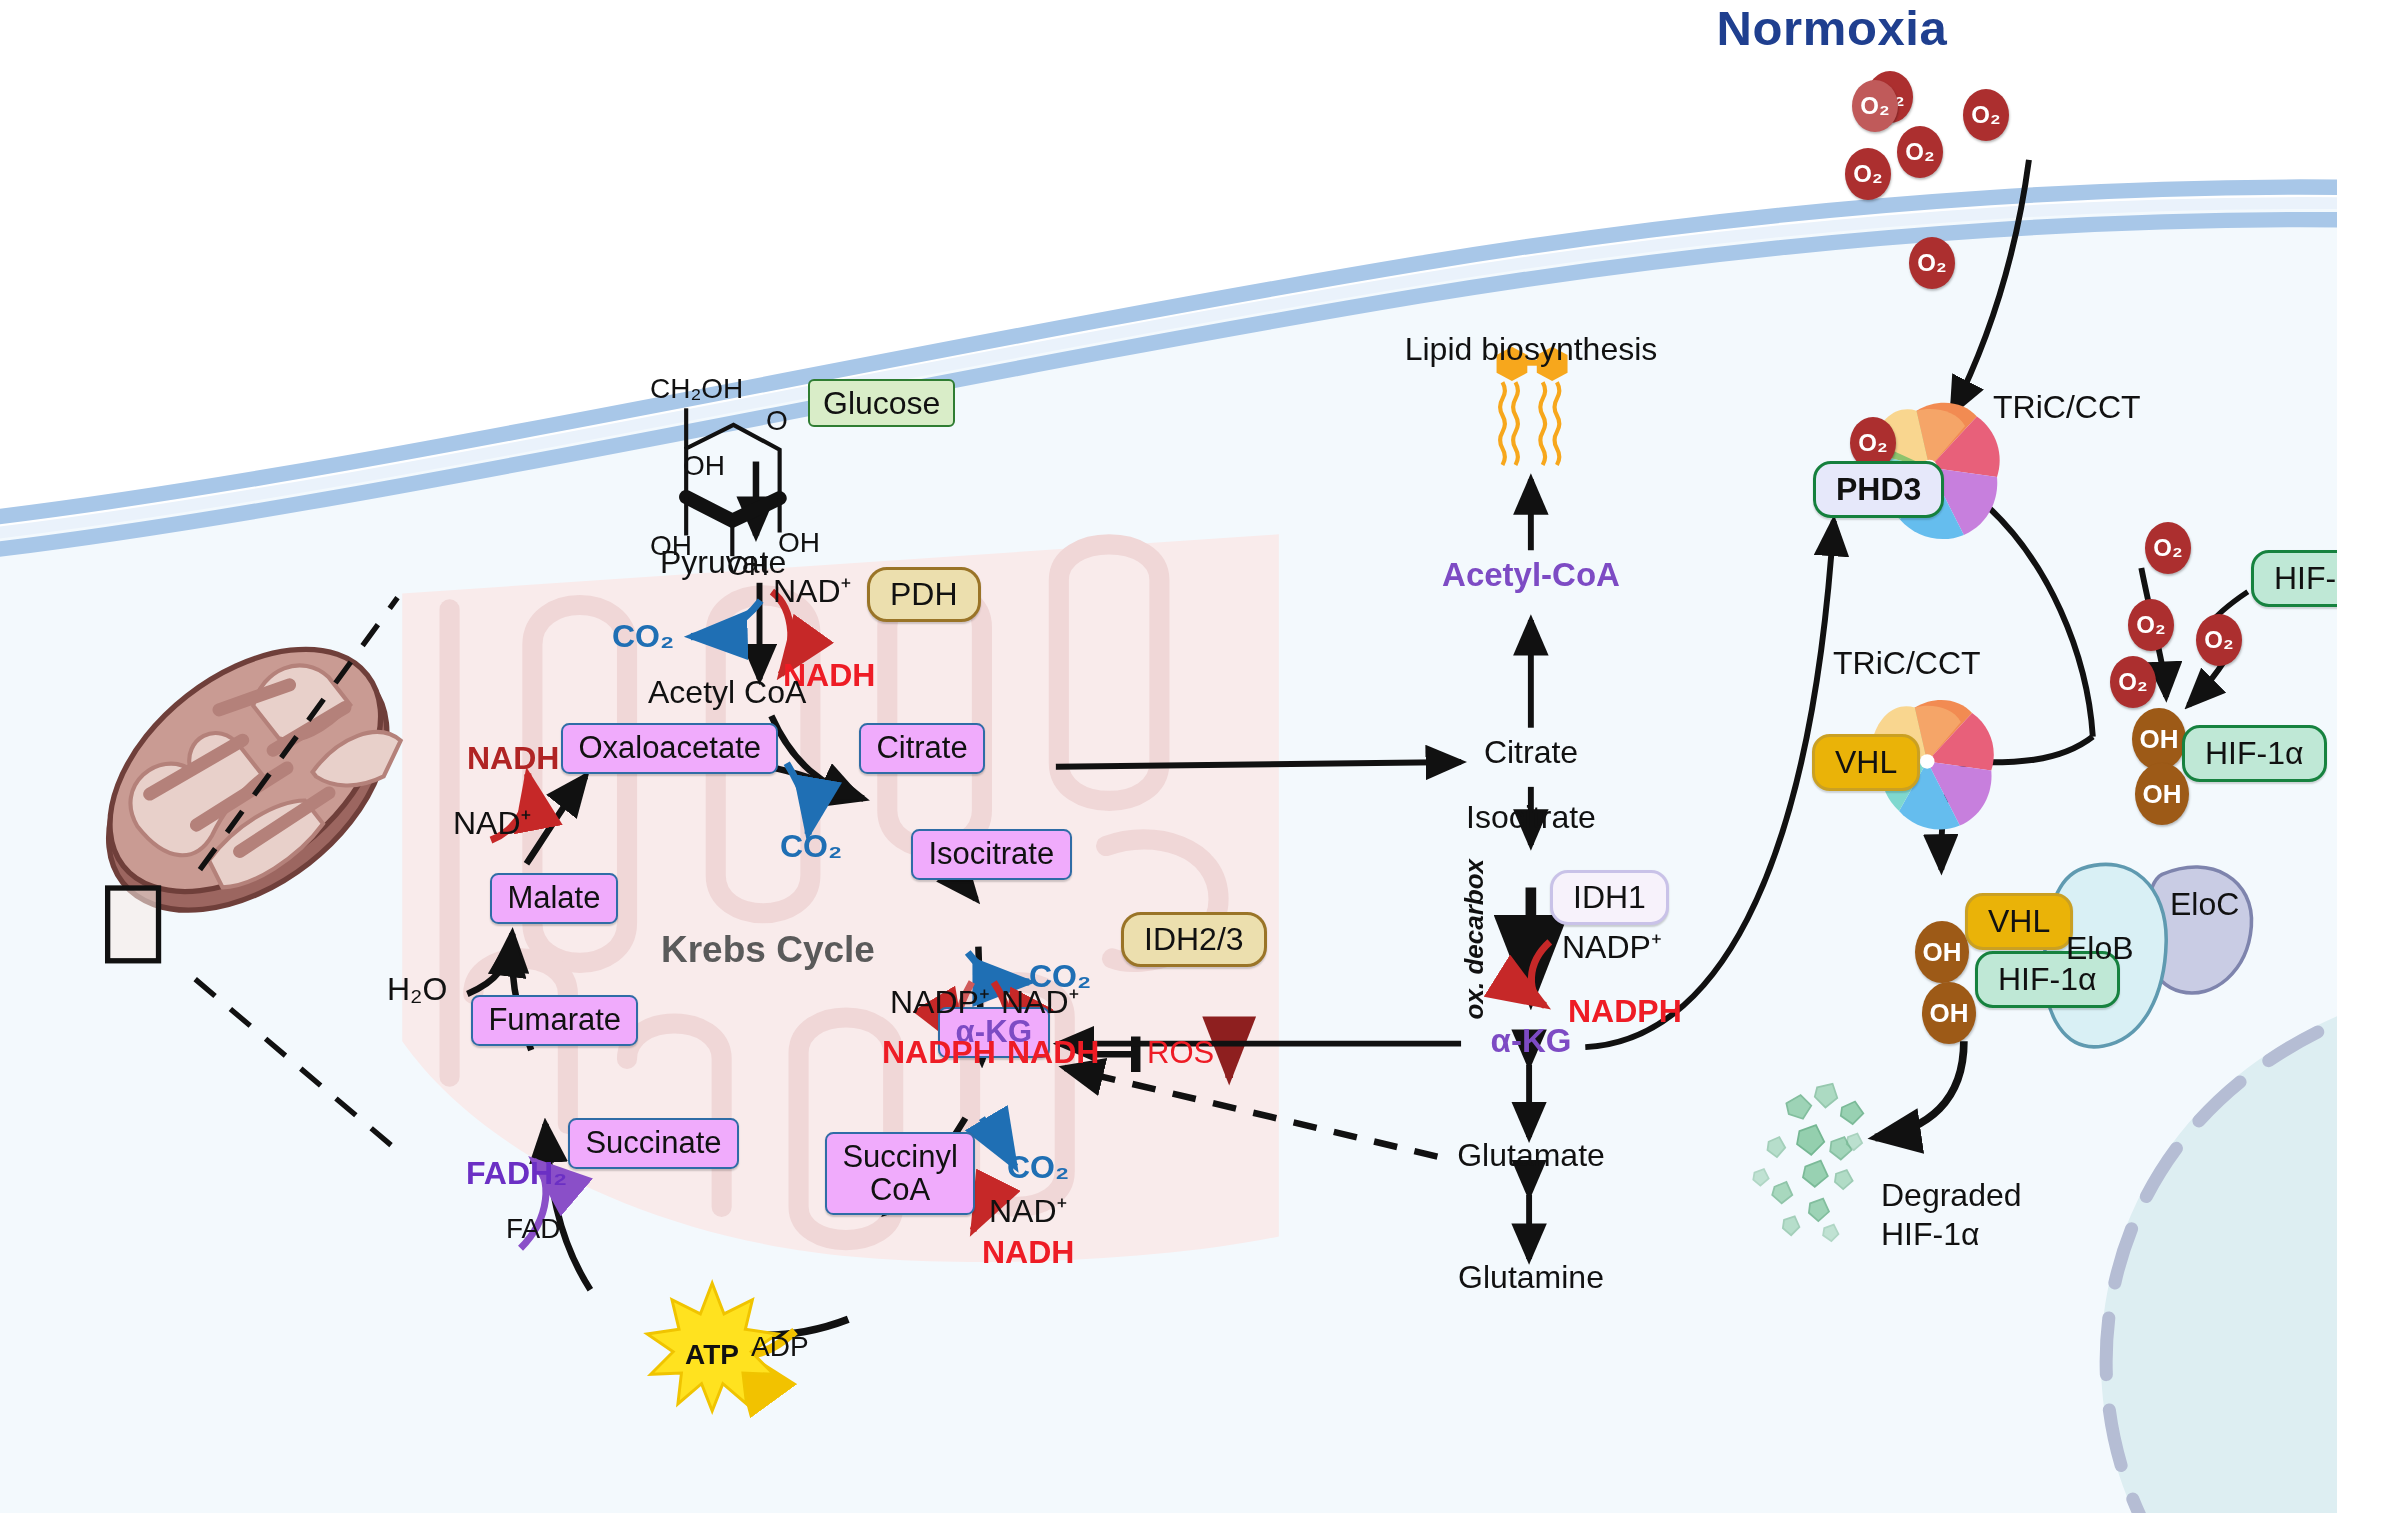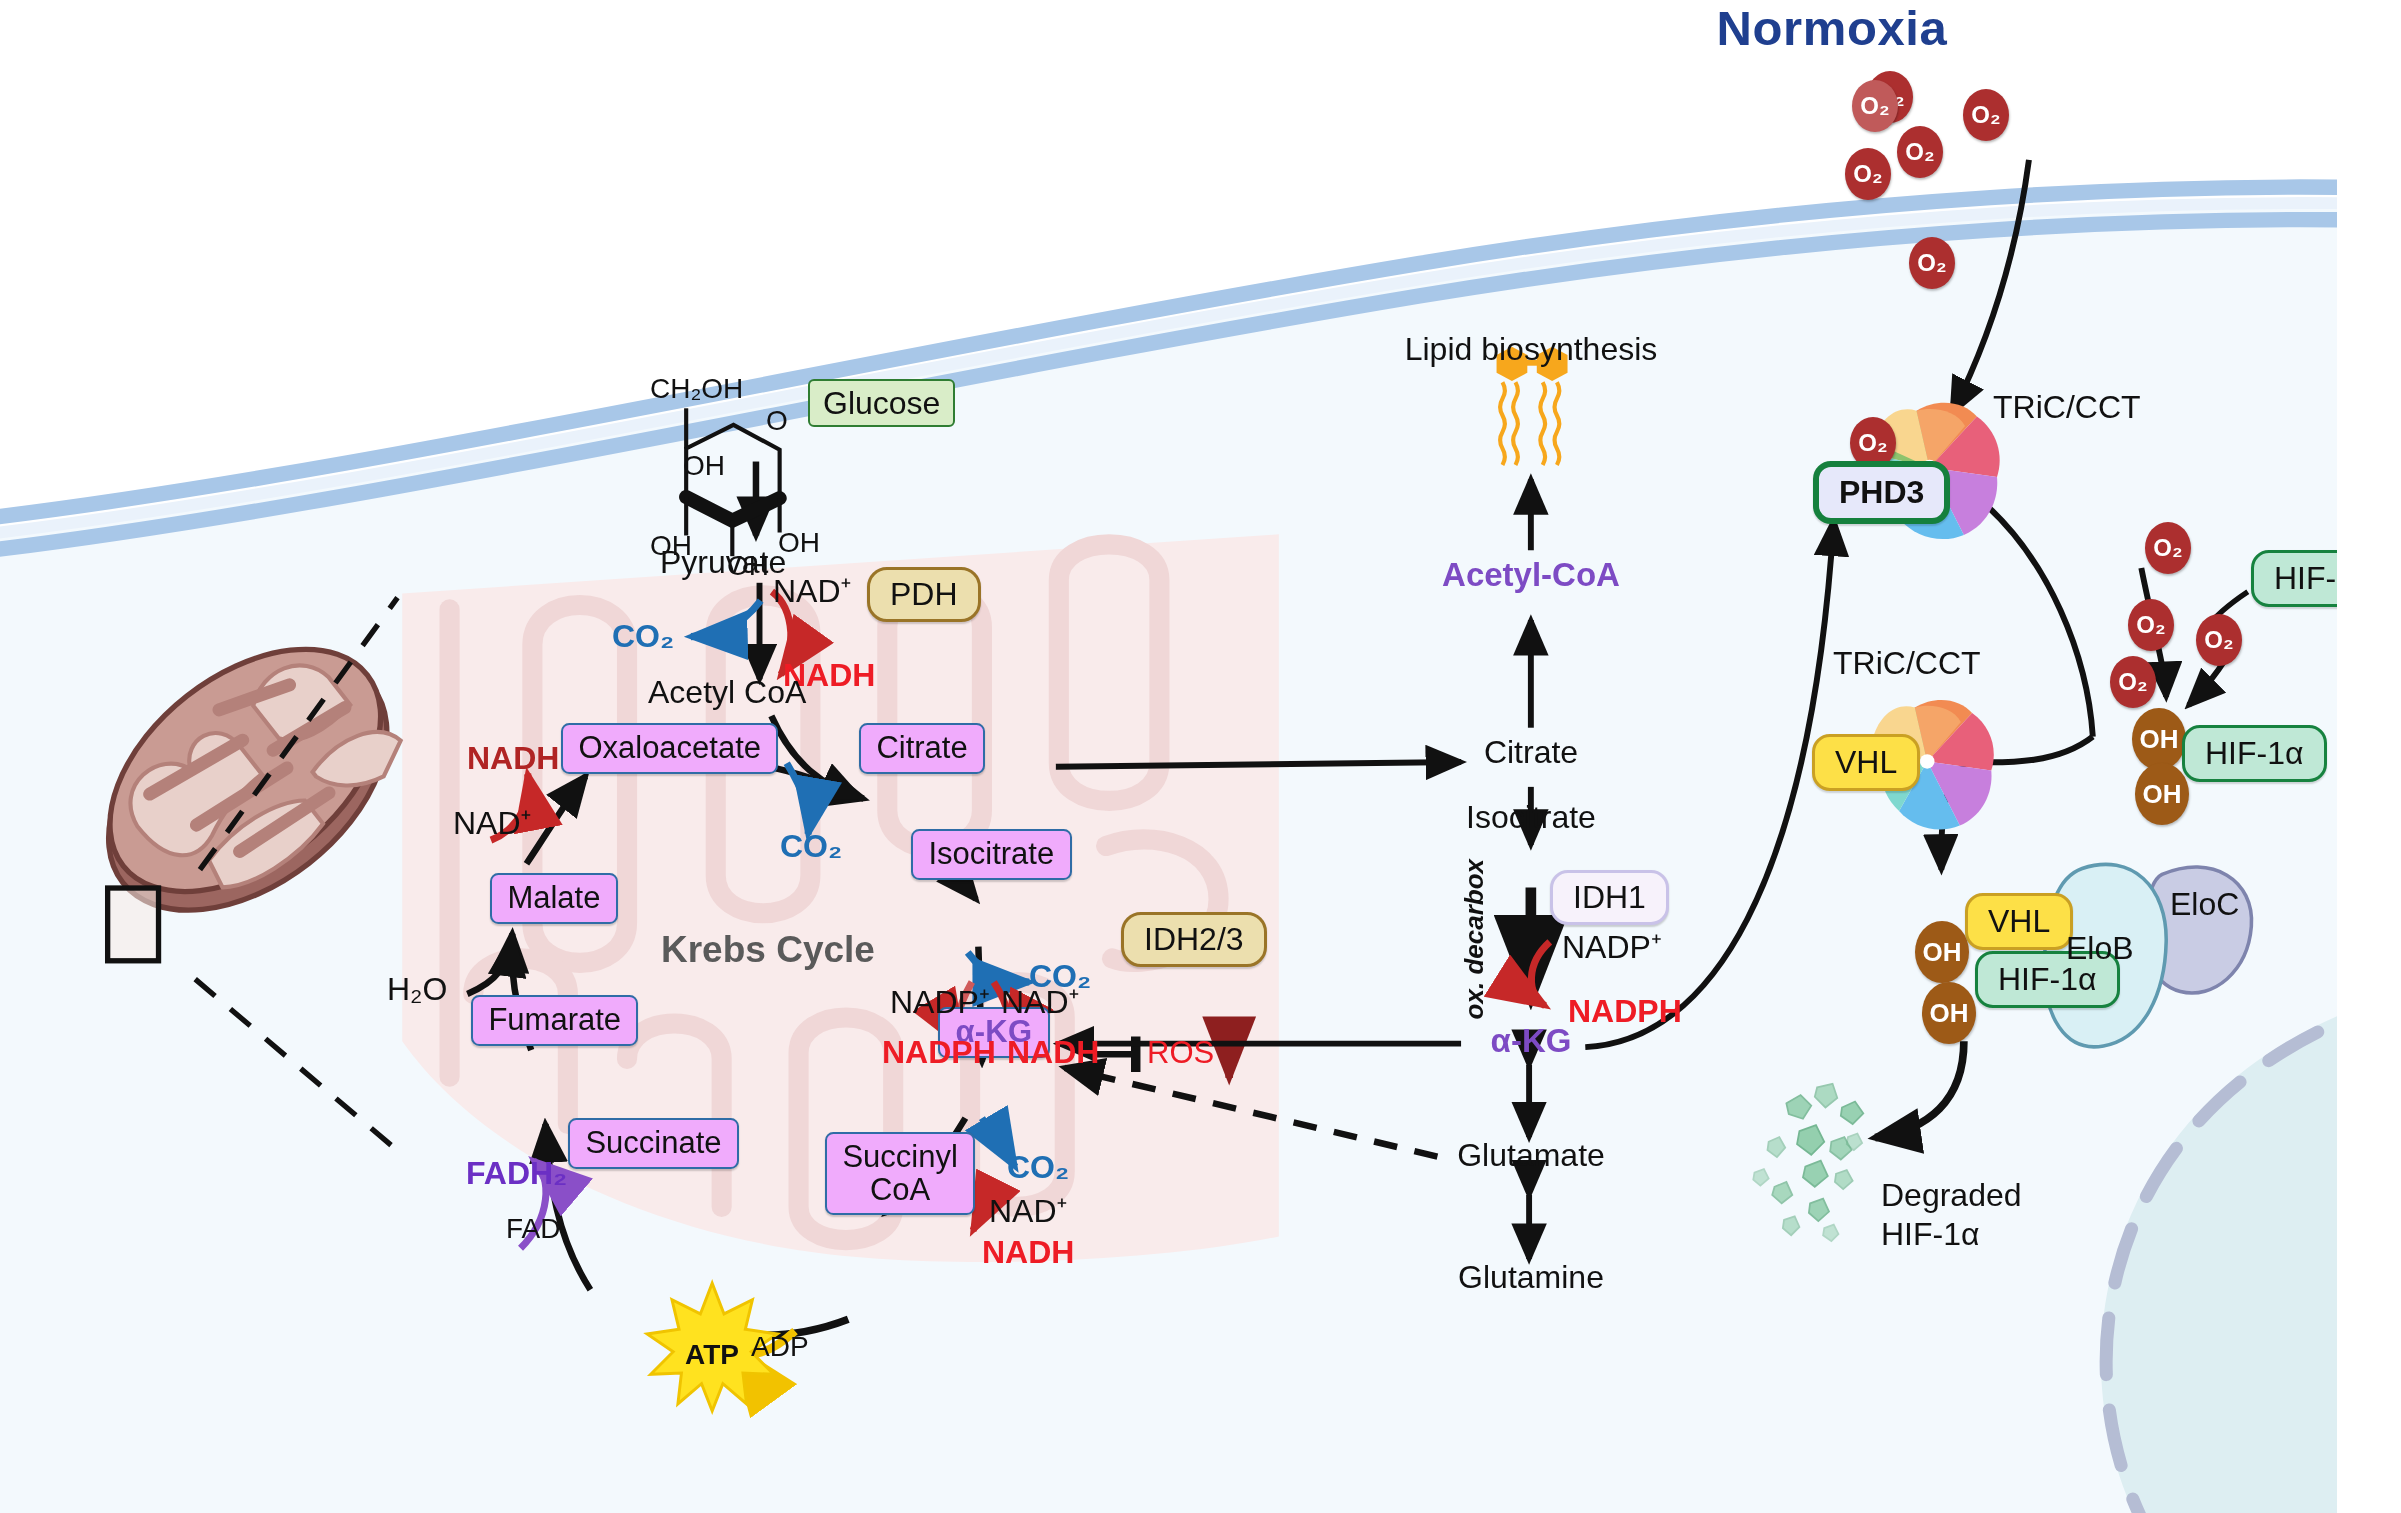--- a/index.html
+++ b/index.html
@@ -28,22 +28,22 @@
   }
   .enz.idh1{background:#f7f2fb;border-color:#c9c2e8;border-radius:18px;}
   
   .glucose-pill{
     background:#d9edc8;border:2.4px solid #2f7d32;border-radius:6px;
     font-size:32px;color:#111;padding:3.5px 13px;white-space:nowrap;
   }
   
   .prot{border-radius:18px;font-size:32px;padding:7px 20px;white-space:nowrap;color:#111;
         box-shadow:0 1.2px 1.8px rgba(0,0,0,.16);}
-  .prot.phd3{background:#e6e8fa;border:6px solid #15803d;font-weight:bold;}
-  .prot.vhl{background:#fde047;border:3px solid #caa023;}
+  .prot.phd3{background:#e6e8fa;border:3px solid #15803d;font-weight:bold;}
+  .prot.vhl{background:#eab308;border:3px solid #caa023;}
   .prot.hif{background:#bfe8d6;border:3px solid #16823f;}
   
   .o2{
     width:46px;height:52px;border-radius:50%;
     background:#ac2f2f;color:#fff;font-weight:bold;font-size:24px;
     display:flex;align-items:center;justify-content:center;
     box-shadow:0.6px 1.8px 2.4px rgba(0,0,0,.28);
   }
   .o2.pale{background:#c05a5a;}
   .oh{

